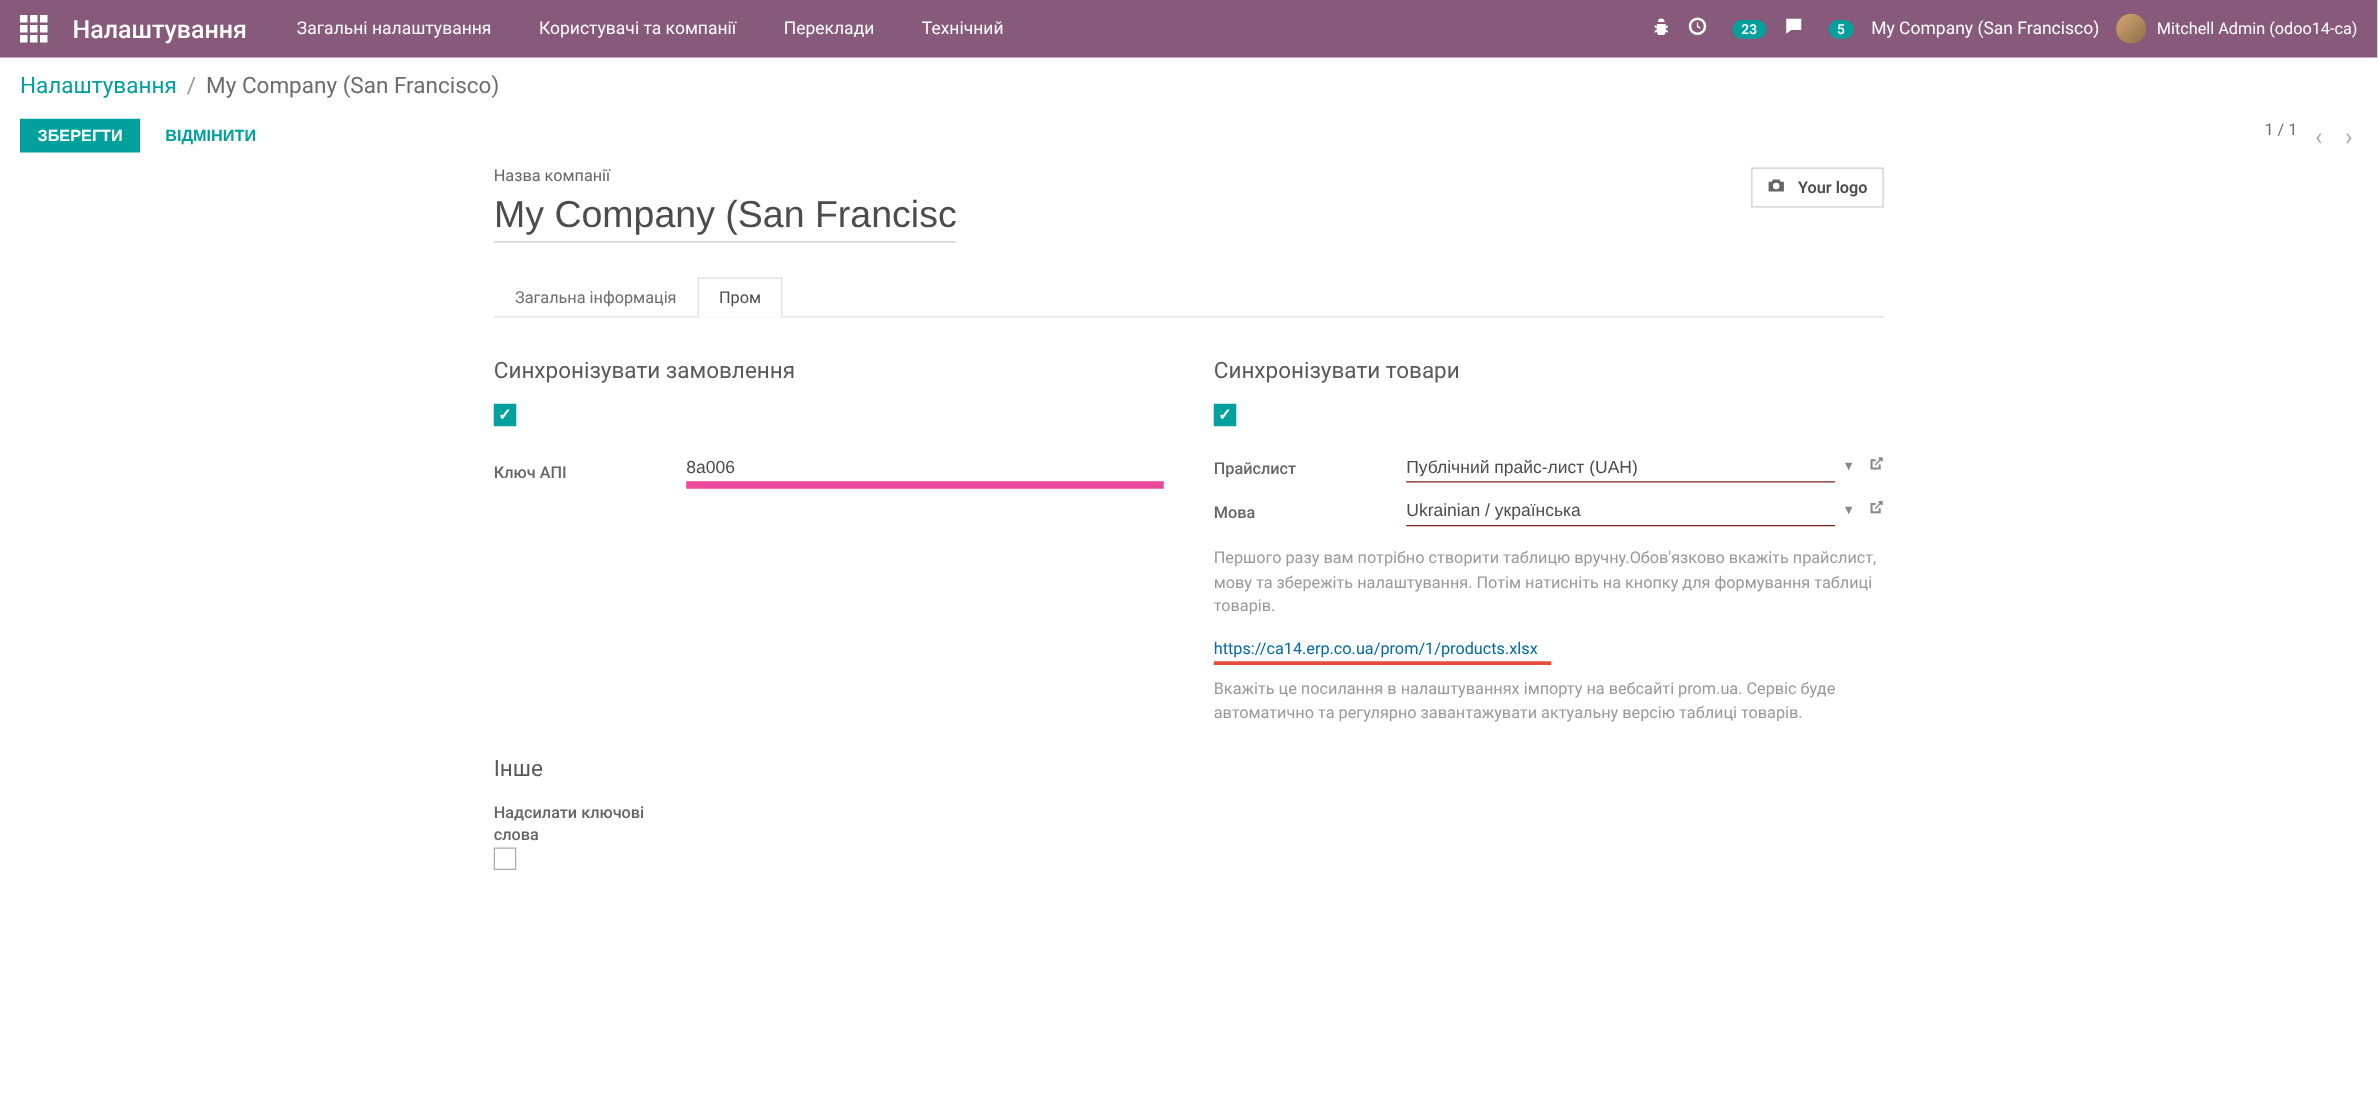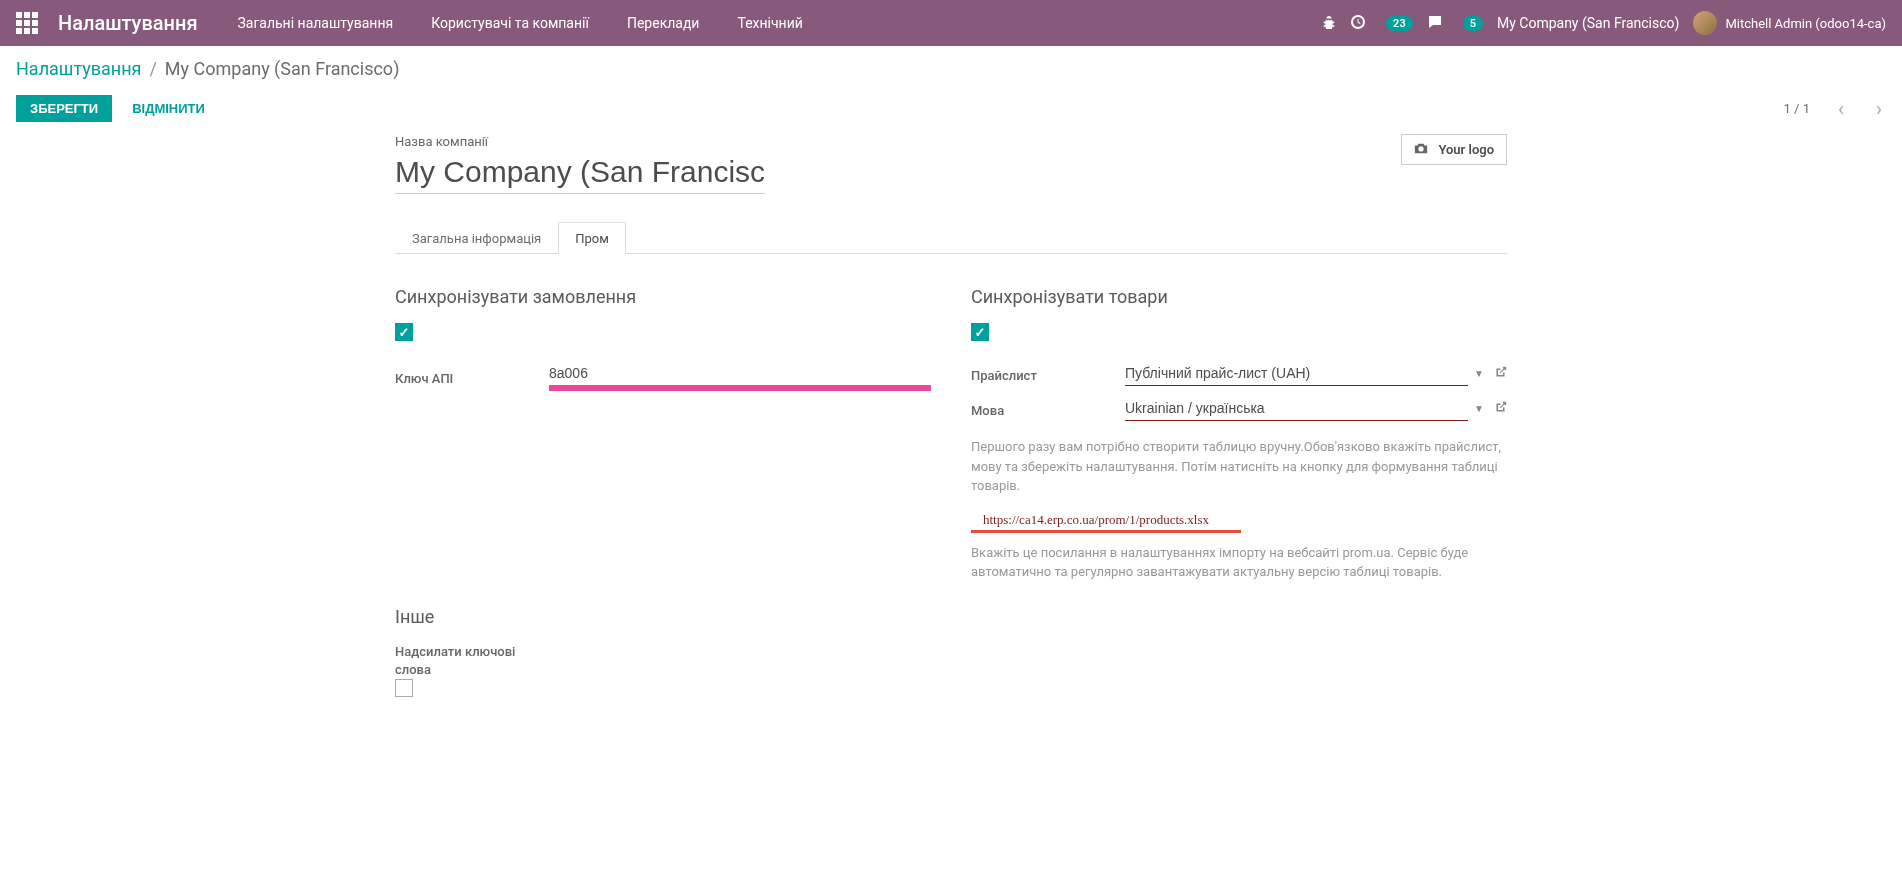--- a/index.html
+++ b/index.html
@@ -21,21 +21,21 @@
   .avatar { width: 24px; height: 24px; border-radius: 50%; background: linear-gradient(135deg, #d4a574, #8b6f47); }
   
   .breadcrumb-bar { padding: 12px 16px 8px; display: flex; align-items: center; }
   .breadcrumb-bar a { color: #00a09d; text-decoration: none; font-size: 18px; cursor: pointer; }
   .breadcrumb-bar .sep { margin: 0 8px; color: #999; font-size: 18px; }
   .breadcrumb-bar .current { font-size: 18px; color: #6c6c6c; }
   
   .action-bar { display: flex; align-items: center; padding: 8px 16px 12px; }
   .btn-primary { background: #00a09d; color: #fff; border: none; padding: 6px 14px; font-size: 13px; font-weight: 600; text-transform: uppercase; cursor: pointer; }
   .btn-secondary { background: transparent; color: #00a09d; border: none; padding: 6px 14px; font-size: 13px; font-weight: 600; text-transform: uppercase; cursor: pointer; margin-left: 6px; }
-  .pager { margin-left: auto; display: flex; align-items: center; gap: 24px; color: #6c6c6c; }
+  .pager { margin-left: auto; display: flex; gap: 10px; color: #6c6c6c; }
   .pager .arrow { font-size: 20px; color: #aaa; cursor: pointer; padding: 0 4px; }
   
   .form-sheet { max-width: 1160px; margin: 0 auto; padding: 0 24px 40px; }
   .sheet-top { display: flex; justify-content: space-between; align-items: flex-start; }
   .company-label { font-size: 13px; color: #666; margin-bottom: 2px; }
   .company-input { font-size: 30px; font-weight: 400; border: none; border-bottom: 1px solid #ccc; padding: 4px 0; width: 370px; color: #4c4c4c; outline: none; }
   .logo-box { border: 1px solid #ccc; padding: 6px 12px; display: flex; align-items: center; gap: 10px; cursor: pointer; color: #4c4c4c; font-weight: 600; }
   .logo-box svg { fill: #666; }
   
   .tabs { display: flex; border-bottom: 1px solid #ddd; margin-top: 28px; }
@@ -55,21 +55,21 @@
   .field-row { display: flex; align-items: center; margin-bottom: 10px; }
   .field-label { width: 154px; font-size: 13px; font-weight: 500; color: #666; flex-shrink: 0; padding-top: 4px; }
   .field-input { flex: 1; border: none; border-bottom: 6px solid #ec4899; padding: 4px 0; font-size: 14px; color: #4c4c4c; outline: none; }
   .select-row { display: flex; align-items: center; flex: 1; }
   .select-input { flex: 1; border: none; border-bottom: 1px solid #7f1d1d; padding: 4px 0; font-size: 14px; color: #4c4c4c; outline: none; background: transparent; cursor: pointer; }
   .caret-down { margin-left: 6px; color: #888; font-size: 10px; cursor: pointer; }
   .external-link { margin-left: 10px; cursor: pointer; }
   .external-link svg { fill: #888; }
   
   .help-text { color: #999; font-size: 13px; line-height: 1.5; margin-top: 16px; }
-  .prod-link { color: #7f1d1d; text-decoration: none; display: inline-block; margin: 16px 12px 2px; cursor: pointer; font-size: 13px; font-family: Liberation Serif, serif; }
+  .prod-link { color: #0369a1; text-decoration: none; display: inline-block; margin: 16px 0 2px; cursor: pointer; font-size: 13px; }
   .red-underline { height: 3px; background: #e74c3c; width: 270px; margin-bottom: 10px; }
   
   .other-section { margin-top: 24px; }
   .keywords-row { display: flex; align-items: flex-start; flex-direction: column; }
   .keywords-label { width: 154px; font-size: 13px; font-weight: 500; color: #666; line-height: 1.4; }
 </style>
 </head>
 <body>
 
 <div class="top-nav">

